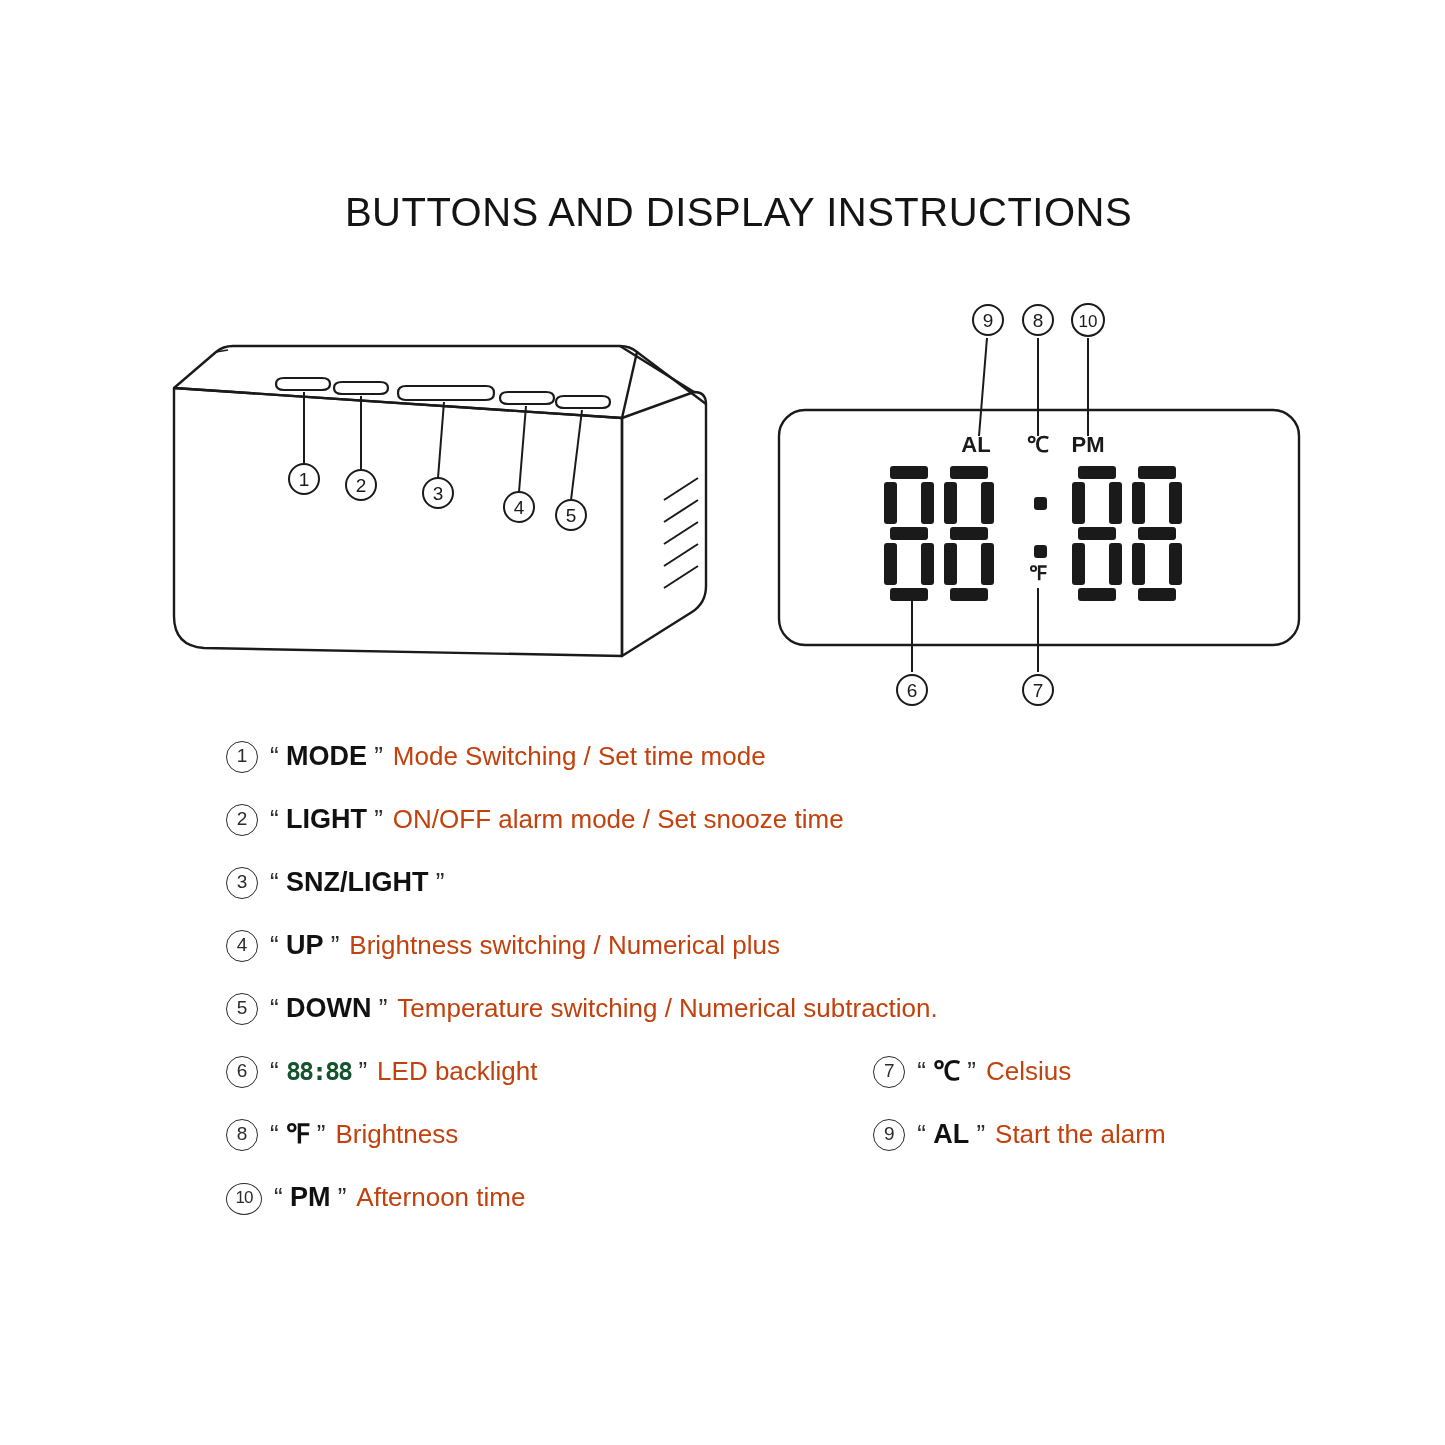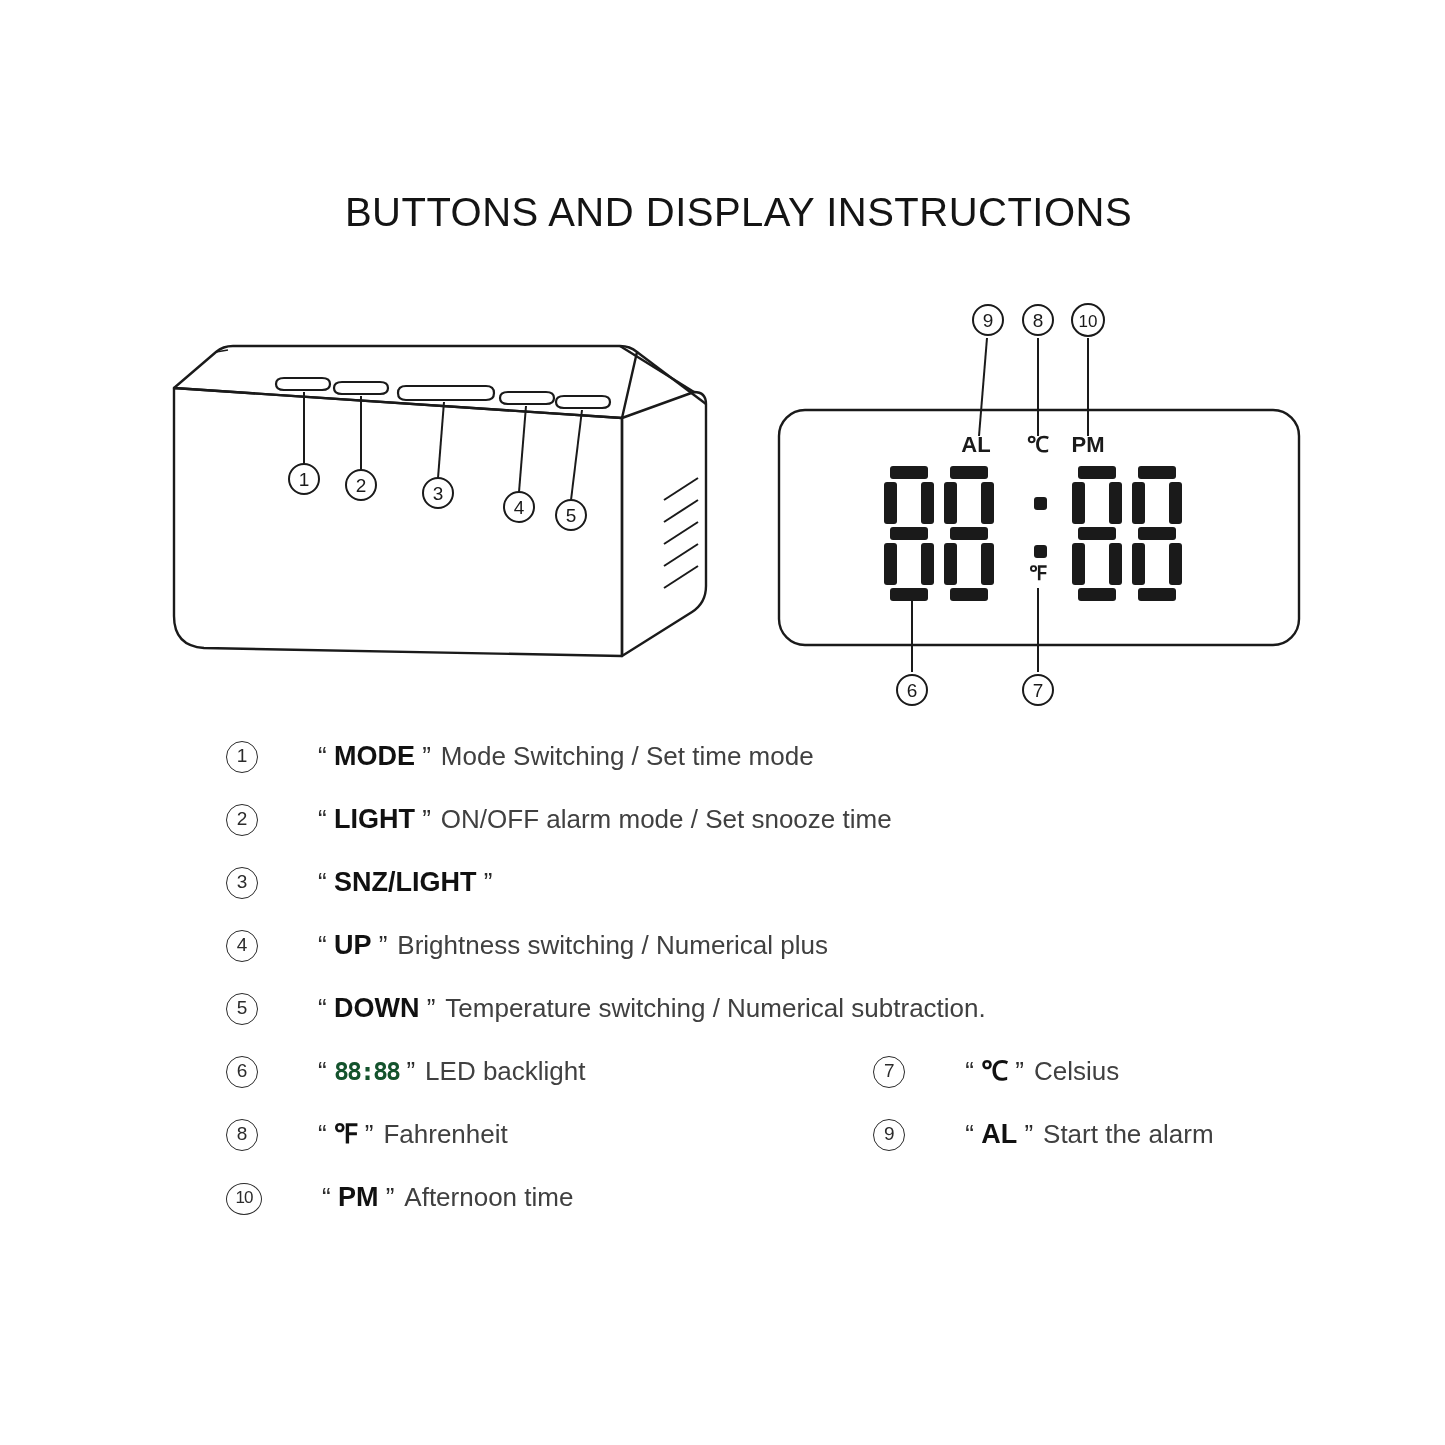--- a/index.html
+++ b/index.html
@@ -79,24 +79,23 @@
     letter-spacing: -1px;
   }
   .key {
     font-weight: 700;
     color: #111;
     white-space: nowrap;
     font-size: 27px;
   }
   .quoted {
     white-space: nowrap;
-    margin-left: 48px;
   }
   .desc {
-    color: #404040;
+    color: #c2410c;
     margin-left: 10px;
   }
   .col {
     display: inline-flex;
     align-items: baseline;
     vertical-align: top;
   }
   .col-left {
     width: 640px;
   }
@@ -328,21 +327,21 @@
     </div>
 
     <div class="legend-row two-col">
       <span class="col col-left">
         <span class="num">8</span>
         <span class="quoted">
           <span>“</span>
           <span class="key deg">℉</span>
           <span>”</span>
         </span>
-        <span class="desc">Fahrenheit</span>
+        <span class="desc">Brightness</span>
       </span>
       <span class="col">
         <span class="num">9</span>
         <span class="quoted">
           <span>“</span>
           <span class="key">AL</span>
           <span>”</span>
         </span>
         <span class="desc">Start the alarm</span>
       </span>

